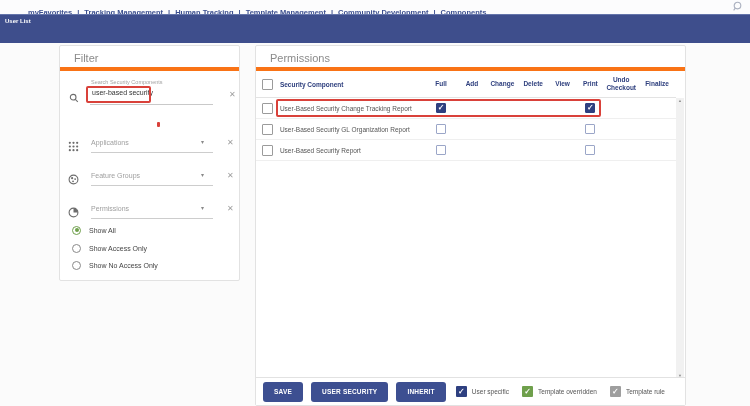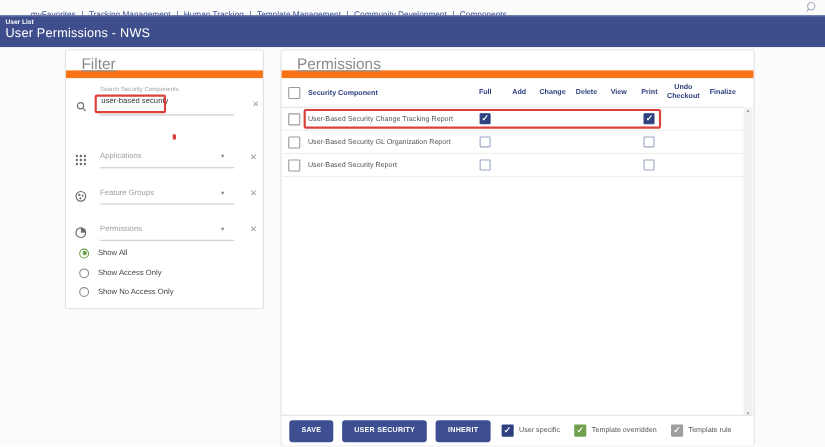--- a/index.html
+++ b/index.html
@@ -2,37 +2,37 @@
 <html><head>
 <meta charset="utf-8">
 <style>
   * { margin:0; padding:0; box-sizing:border-box; }
   html,body { width:750px; height:406px; font-family:"Liberation Sans",sans-serif; background:#ffffff; overflow:hidden; }
   body { position:relative; }
 
   
   .menubar { position:absolute; top:0; left:0; right:0; height:26px; background:#fcfcfd;
              border-bottom:1px solid #d9dde9; display:flex; align-items:center;
-             padding-left:28px; font-size:7.5px; color:#3c4f8f; }
+             padding-left:28px; font-size:7.5px; color:#3c4f8f;font-weight:bold; }
   .menu-item { cursor:pointer; white-space:nowrap; }
   .menu-sep { margin:0 5px; color:#3c4f8f; }
   .global-search { position:absolute; right:7px; top:1px; width:11px; height:11px; }
   .global-search svg { width:11px; height:11px; }
 
   
   .appheader { position:absolute; top:14px; left:0; right:0; height:29px; background:#3e4e8c;
                border-top:1px solid #6474aa; color:#fff; padding-left:5px; }
   .breadcrumb { font-size:6px; font-weight:bold; padding-top:3px; }
   .page-title { font-size:11.5px; font-weight:normal; letter-spacing:.2px; margin-top:1px; }
 
   
   .content { position:absolute; top:43px; left:0; right:0; bottom:0; background:#fbfbfb; }
   .card { position:absolute; background:#fff; border:1px solid #e2e2e2; border-radius:2px; }
-  .card-heading { height:25px; line-height:25px; padding-left:14px; font-size:14px; color:#8b8b8b;
-                  border-bottom:7px solid #f97316;text-decoration:underline; }
+  .card-heading { height:25px; line-height:25px; padding-left:14px; font-size:11px; color:#8b8b8b;
+                  border-bottom:4px solid #f97316; }
 
   
   .filter-card { left:59px; top:2px; width:181px; height:236px; }
   .f-abs { position:absolute; }
   .search-label { left:31px; top:33px; font-size:5.5px; color:#a3a3a3; }
   .mag-icon { left:9px; top:43px; width:10px; height:10px; }
   .mag-icon svg { width:10px; height:10px; }
   .search-input { left:32px; top:43px; width:100px; border:none; background:transparent;
                   font-size:7px; color:#333; font-family:"Liberation Sans",sans-serif; outline:none; }
   .search-underline { left:30px; top:58px; width:123px; height:1px; background:#c9c9c9; }
@@ -116,21 +116,20 @@
   <span class="global-search">
     <svg viewBox="0 0 12 12">
         <circle cx="6" cy="5" r="3.6" fill="none" stroke="#aab0bf" stroke-width="1.2"></circle>
         <line x1="3.6" y1="7.8" x2="1.8" y2="10.2" stroke="#aab0bf" stroke-width="1.2"></line>
       </svg>
   </span>
 </div>
 
 <div class="appheader">
   <div class="breadcrumb">User List</div>
-  <div class="page-title">User Permissions - NWS</div>
 </div>
 
 <div class="content">
 
   <section class="card filter-card">
     <div class="card-heading">Filter</div>
 
     <div class="f-abs search-label">Search Security Components</div>
     <span class="f-abs mag-icon">
       <svg viewBox="0 0 12 12">

